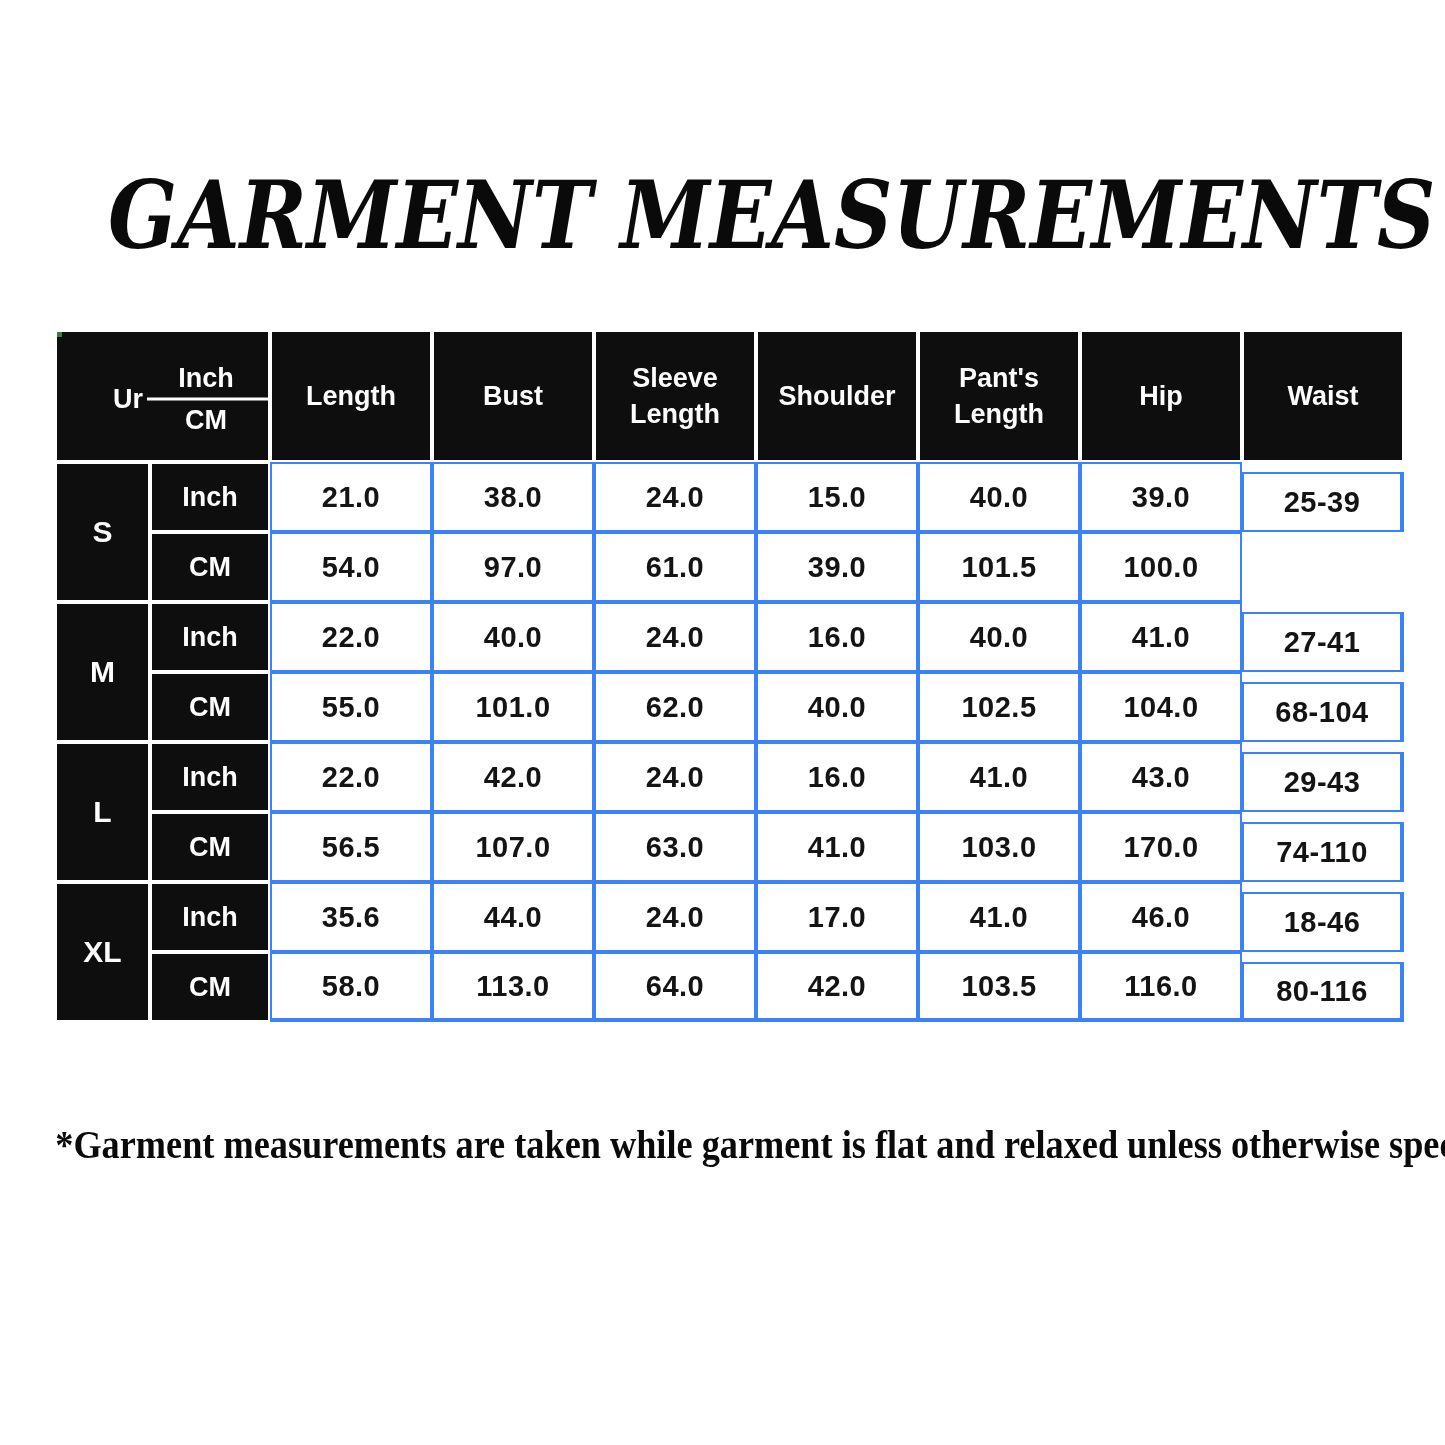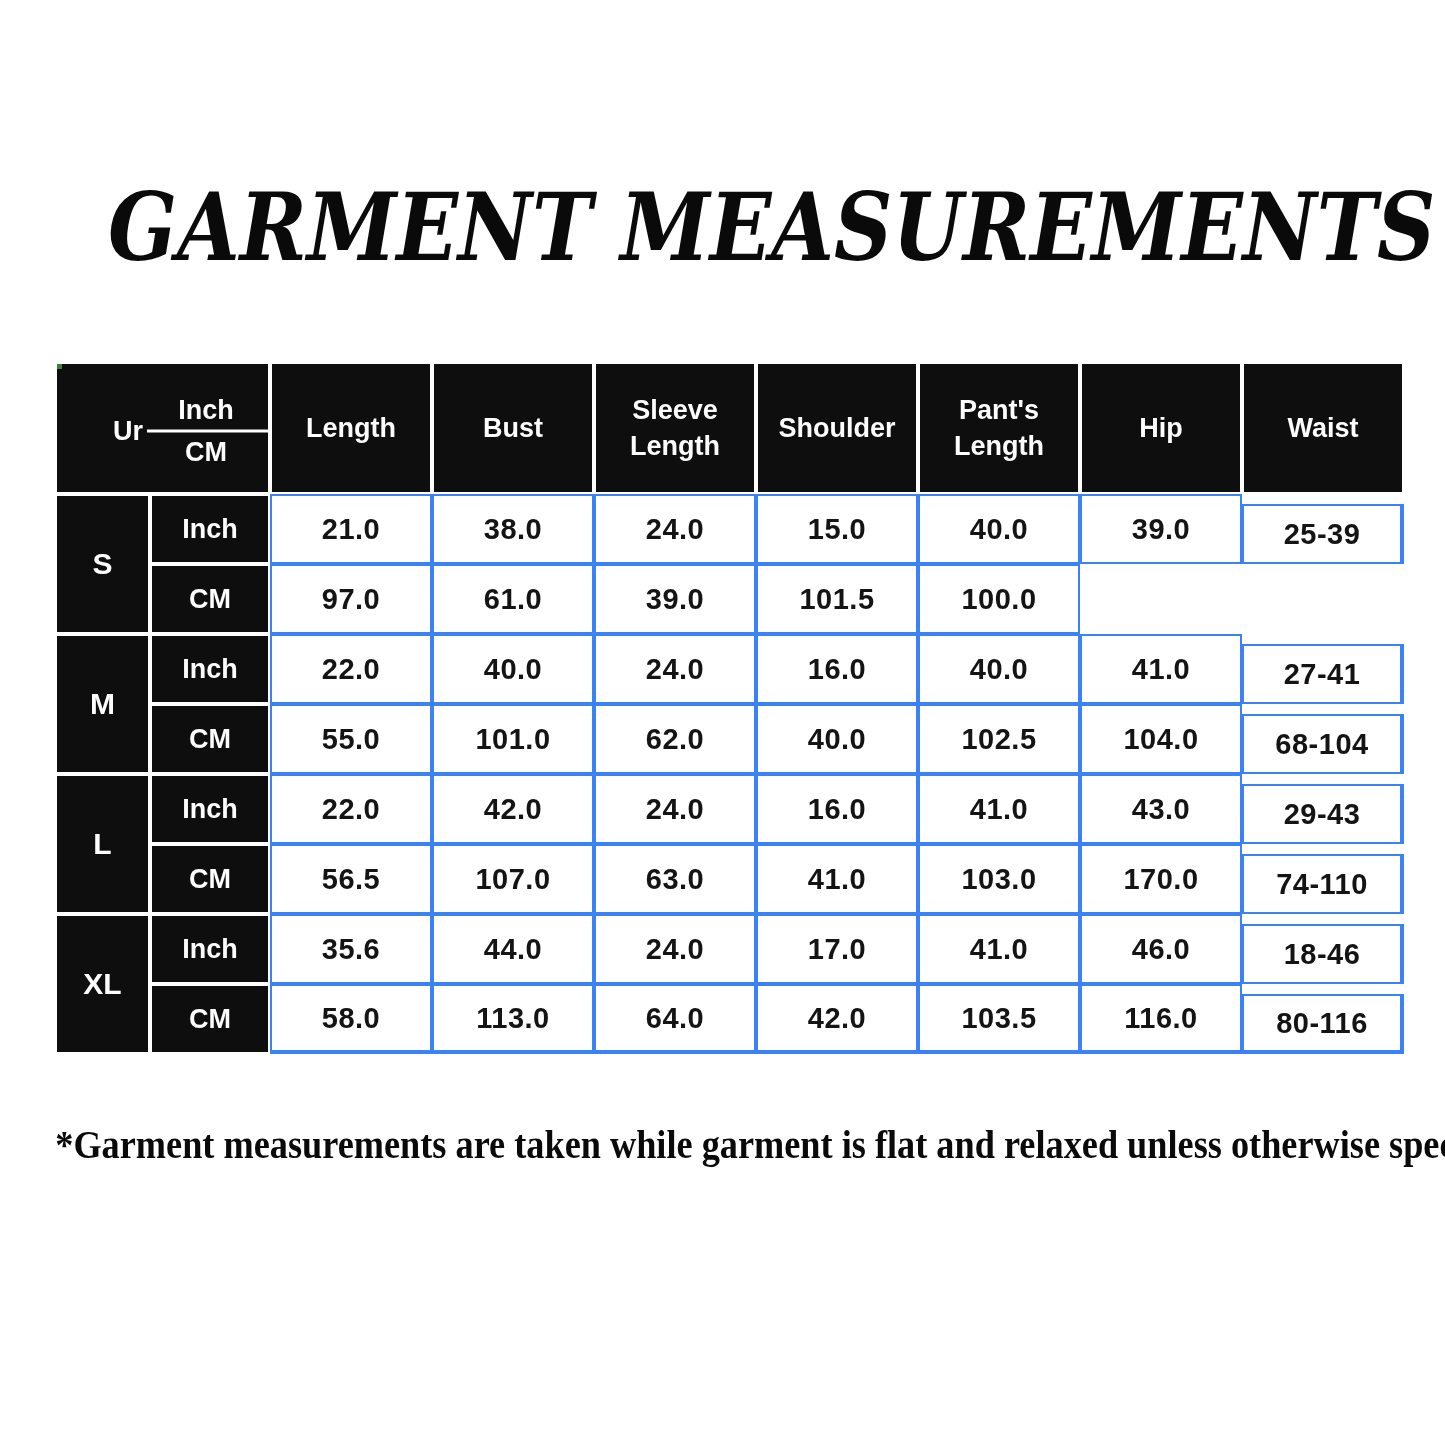--- a/index.html
+++ b/index.html
@@ -8,21 +8,21 @@
     position: relative;
     width: 1445px;
     height: 1445px;
     background: #ffffff;
     overflow: hidden;
   }
 
   
   .title-wrap {
     position: absolute;
-    top: 172px;
+    top: 160px;
     left: 0;
     width: 1184px;
     text-align: left;
   }
   .title {
     display: inline-block;
     font-family: "DejaVu Serif", serif;
     font-style: italic;
     font-weight: bold;
     font-size: 94px;
@@ -30,21 +30,21 @@
     letter-spacing: 0px;
     color: #0a0a0a;
     transform: scaleX(0.86);
     transform-origin: center;
   }
 
   
   .size-table {
     position: absolute;
     left: 55px;
-    top: 362px;
+    top: 330px;
     display: grid;
     grid-template-columns: 95px 120px repeat(7, 162px);
     grid-template-rows: 132px repeat(8, 70px);
     font-family: "Liberation Sans", sans-serif;
     font-weight: bold;
   }
   .hcell {
     background: #0e0e0e;
     border: 2px solid #ffffff;
     color: #fdfdfd;
@@ -187,20 +187,21 @@
     <div class="ucell">Inch</div>
     <div class="dcell">21.0</div>
     <div class="dcell">38.0</div>
     <div class="dcell">24.0</div>
     <div class="dcell">15.0</div>
     <div class="dcell">40.0</div>
     <div class="dcell">39.0</div>
     <div class="dcell last-col">25-39</div>
 
     <div class="ucell">CM</div>
+    <div class="dcell">54.0</div>
     <div class="dcell">97.0</div>
     <div class="dcell">61.0</div>
     <div class="dcell">39.0</div>
     <div class="dcell">101.5</div>
     <div class="dcell">100.0</div>
 
     <div class="szcell">M</div>
     <div class="ucell">Inch</div>
     <div class="dcell">22.0</div>
     <div class="dcell">40.0</div>

